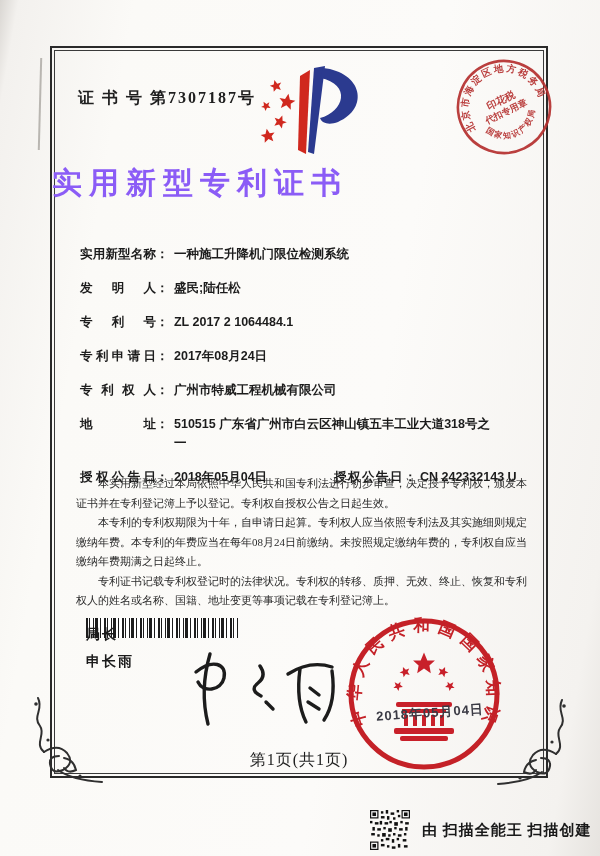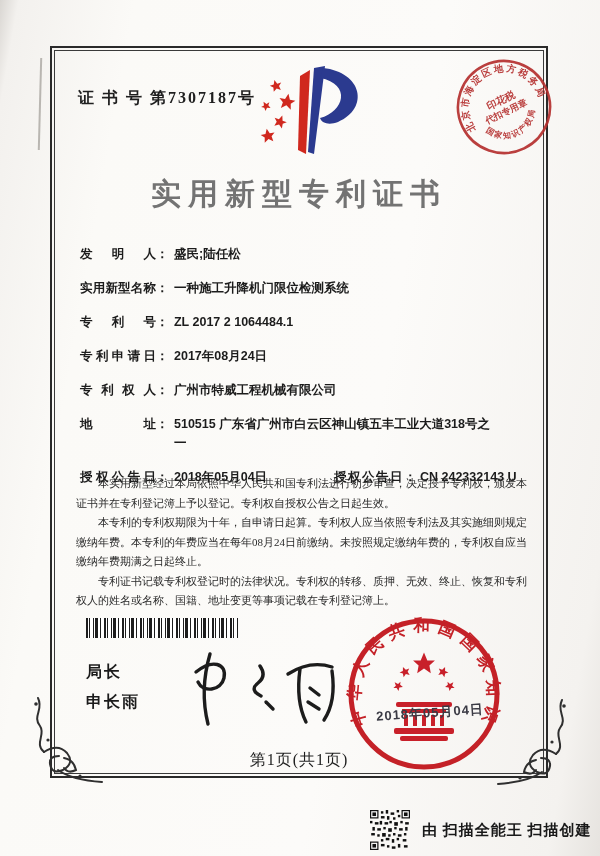--- a/index.html
+++ b/index.html
@@ -13,22 +13,22 @@
   .frame{
     position:absolute;left:50px;top:46px;width:494px;height:728px;
     border:2px solid #2a2a2a;border-bottom-width:2px;
   }
   .frame::before{
     content:"";position:absolute;inset:2px;border:1px solid #3a3a3a;pointer-events:none;
   }
   .cert-no{position:absolute;left:26px;top:40px;font-size:16px;font-weight:700;letter-spacing:2px;color:#1f1f1f;}
   .logo{position:absolute;left:178px;top:14px;width:150px;height:105px;}
   .title{
-    position:absolute;left:0;top:126px;width:100%;text-align:center;
-    font-size:30px;font-weight:700;letter-spacing:7px;color:#737373;
+    position:absolute;left:0;top:115px;width:100%;text-align:left;
+    font-size:30px;font-weight:700;letter-spacing:7px;color:#8b5cf6;
     font-family:"Liberation Serif",serif;
   }
   .fields{position:absolute;left:28px;top:197px;width:452px;font-family:"Liberation Sans",sans-serif;}
   .frow{margin-bottom:15px;font-size:12.5px;font-weight:700;color:#1c1c1c;line-height:19px;position:relative;}
   .flabel{display:inline-block;width:76px;text-align:justify;text-align-last:justify;vertical-align:top;}
   .fcolon{display:inline-block;vertical-align:top;}
   .fvalue{display:inline-block;vertical-align:top;margin-left:2px;}
   .fvalue.addr{max-width:322px;}
   .grant-no{position:absolute;left:254px;top:0;white-space:nowrap;}
   .grant-no .flabel2{letter-spacing:1.5px;}
@@ -38,21 +38,21 @@
     font-family:"Liberation Serif",serif;
   }
   .body-text p{margin:0;text-indent:2em;}
   .barcode{
     position:absolute;left:34px;top:570px;width:152px;height:20px;
     background:repeating-linear-gradient(90deg,
       #1d1d1d 0 2px,#fff 2px 3px,#1d1d1d 3px 4px,#fff 4px 7px,
       #1d1d1d 7px 8px,#fff 8px 9px,#1d1d1d 9px 12px,#fff 12px 14px,
       #1d1d1d 14px 15px,#fff 15px 18px);
   }
-  .director{position:absolute;left:34px;top:614px;font-family:Liberation Mono, monospace;font-weight:700;font-size:16px;color:#1b1b1b;}
+  .director{position:absolute;left:34px;top:578px;font-family:Liberation Mono, monospace;font-weight:700;font-size:14px;color:#1b1b1b;}
   .director div{margin-bottom:9px;letter-spacing:2px;}
   .signature{position:absolute;left:120px;top:590px;width:180px;height:98px;}
   .seal{position:absolute;left:292px;top:566px;width:160px;height:160px;}
   .seal-date{
     position:absolute;left:298px;top:656px;width:160px;text-align:center;
     font-size:13px;font-weight:700;color:#3b3b45;letter-spacing:1px;
     transform:rotate(-4deg);font-family:"Liberation Sans",sans-serif;
   }
   .page-info{position:absolute;left:0;top:702px;width:100%;text-align:center;font-size:16px;color:#1f1f1f;letter-spacing:1px;}
   .ornament{position:absolute;width:78px;height:92px;}
@@ -87,26 +87,26 @@
     <g fill="#2b3a8f">
       <polygon points="84,6 95,4 84,92 78,90"></polygon>
       <path d="M93,6 C132,10 140,46 108,60 C100,63 92,62 90,56 C114,50 122,22 90,16 Z"></path>
     </g>
   </svg>
 
   <div class="title">实用新型专利证书</div>
 
   <div class="fields">
     <div class="frow">
+      <span class="flabel">实用新型名称</span><span class="fcolon">：</span>
+      <span class="fvalue">一种施工升降机门限位检测系统</span>
+    </div>
+    <div class="frow">
       <span class="flabel">发明人</span><span class="fcolon">：</span>
       <span class="fvalue">盛民;陆任松</span>
-    </div>
-    <div class="frow">
-      <span class="flabel">实用新型名称</span><span class="fcolon">：</span>
-      <span class="fvalue">一种施工升降机门限位检测系统</span>
     </div>
     <div class="frow">
       <span class="flabel">专利号</span><span class="fcolon">：</span>
       <span class="fvalue">ZL 2017 2 1064484.1</span>
     </div>
     <div class="frow">
       <span class="flabel">专利申请日</span><span class="fcolon">：</span>
       <span class="fvalue">2017年08月24日</span>
     </div>
     <div class="frow">

